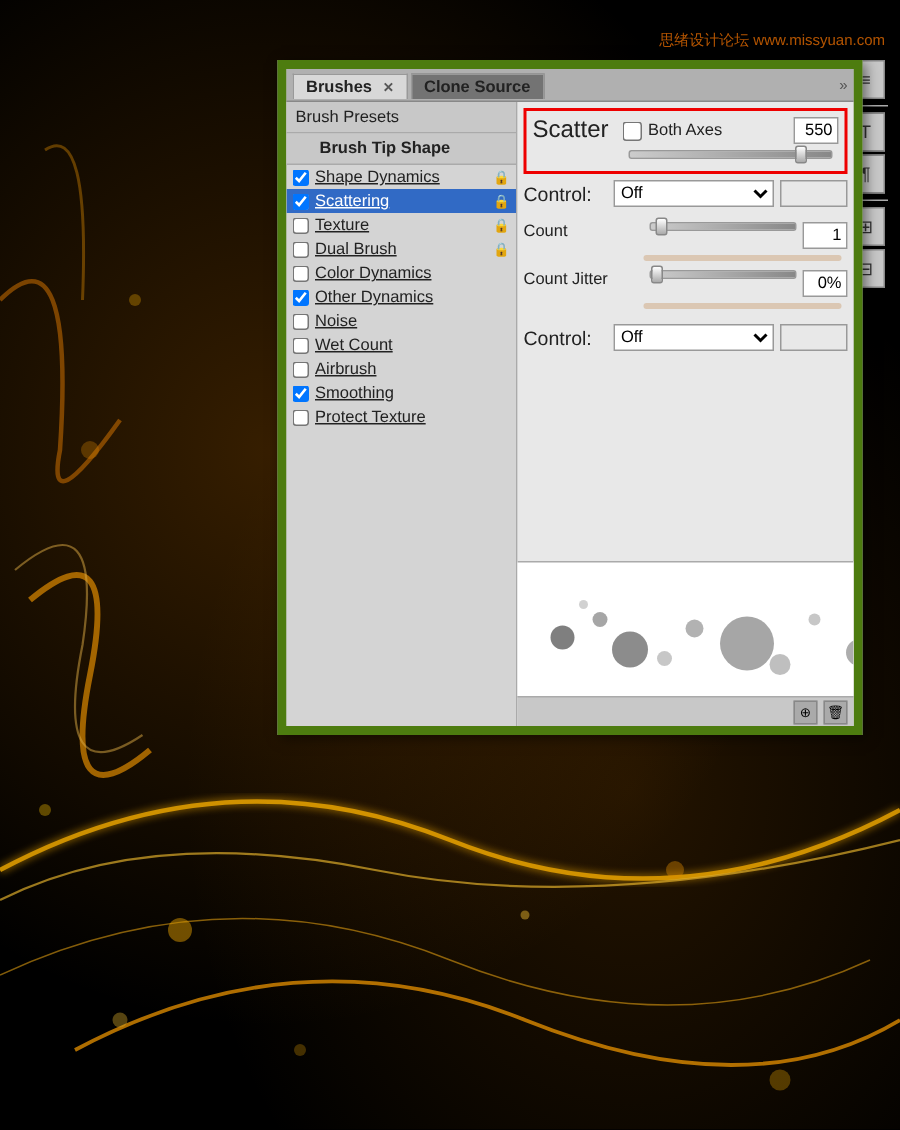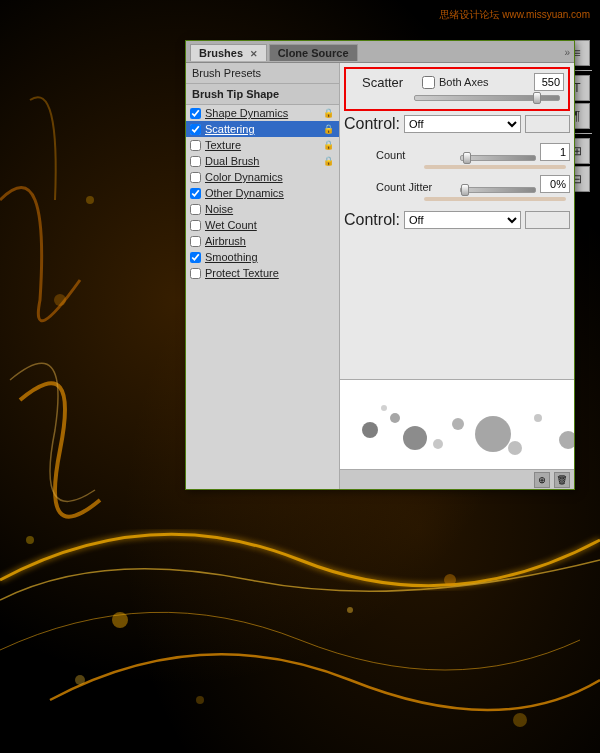--- a/index.html
+++ b/index.html
@@ -27,36 +27,36 @@
     .light-streaks {
       position: absolute;
       top: 0; left: 0;
       width: 100%; height: 100%;
       overflow: hidden;
     }
 
     
     .watermark {
       position: absolute;
-      top: 8px;
+      top: 20px;
       right: 10px;
       color: rgba(255,120,0,0.7);
       font-size: 10px;
       z-index: 5;
     }
 
     
     .panel-container {
       position: absolute;
       top: 40px;
       left: 185px;
       width: 390px;
       height: 450px;
       background: #c8c8c8;
-      border: 1px solid #4d7c0f;
+      border: 6px solid #4d7c0f;
       box-shadow: 2px 2px 8px rgba(0,0,0,0.5);
       z-index: 10;
     }
 
     
     .panel-tabs {
       display: flex;
       align-items: center;
       background: #b0b0b0;
       padding: 2px 4px 0;
@@ -113,21 +113,21 @@
     .brush-presets-header {
       padding: 4px 6px;
       font-size: 11px;
       color: #222;
       background: #c8c8c8;
       border-bottom: 1px solid #aaa;
       cursor: pointer;
     }
 
     .brush-tip-shape-header {
-      padding: 4px 6px;
+      padding: 4px 22px;
       font-size: 11px;
       color: #222;
       font-weight: bold;
       background: #c8c8c8;
       border-bottom: 1px solid #aaa;
     }
 
     .brush-list {
       flex: 1;
       overflow-y: auto;
@@ -182,24 +182,23 @@
       background: #e8e8e8;
     }
 
     .scatter-row {
       display: flex;
       align-items: center;
       margin-bottom: 4px;
     }
 
     .scatter-label {
-      font-size: 13px;
+      font-size: 16px;
       color: #222;
       width: 60px;
-      margin-left: 12px;
     }
 
     .checkbox-both-axes {
       display: flex;
       align-items: center;
       flex: 1;
       font-size: 11px;
       color: #222;
     }
 
@@ -240,21 +239,21 @@
     }
 
     .control-row {
       display: flex;
       align-items: center;
       margin-bottom: 6px;
       padding: 0 4px;
     }
 
     .control-label {
-      font-size: 16px;
+      font-size: 13px;
       color: #222;
       width: 60px;
     }
 
     .control-select {
       flex: 1;
       height: 18px;
       font-size: 11px;
       border: 1px solid #999;
       background: #fff;
@@ -268,23 +267,22 @@
       margin-left: 4px;
     }
 
     
     .count-section {
       padding: 4px;
     }
 
     .count-row {
       display: flex;
-      align-items: flex-end;
+      align-items: flex-start;
       margin-bottom: 4px;
-      margin-left: 32px;
     }
 
     .count-label {
       font-size: 11px;
       color: #222;
       width: 80px;
     }
 
     
     .preview-area {

